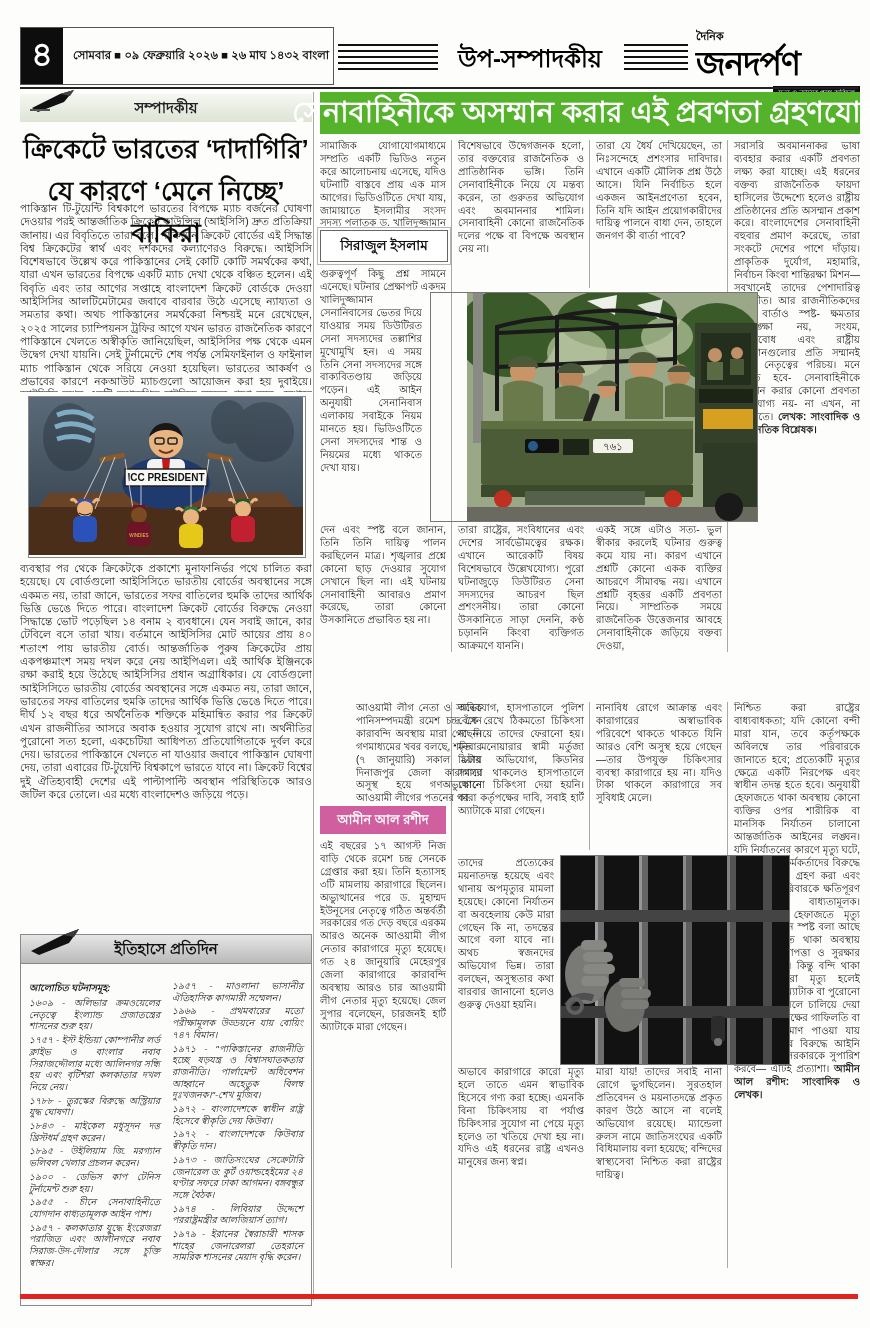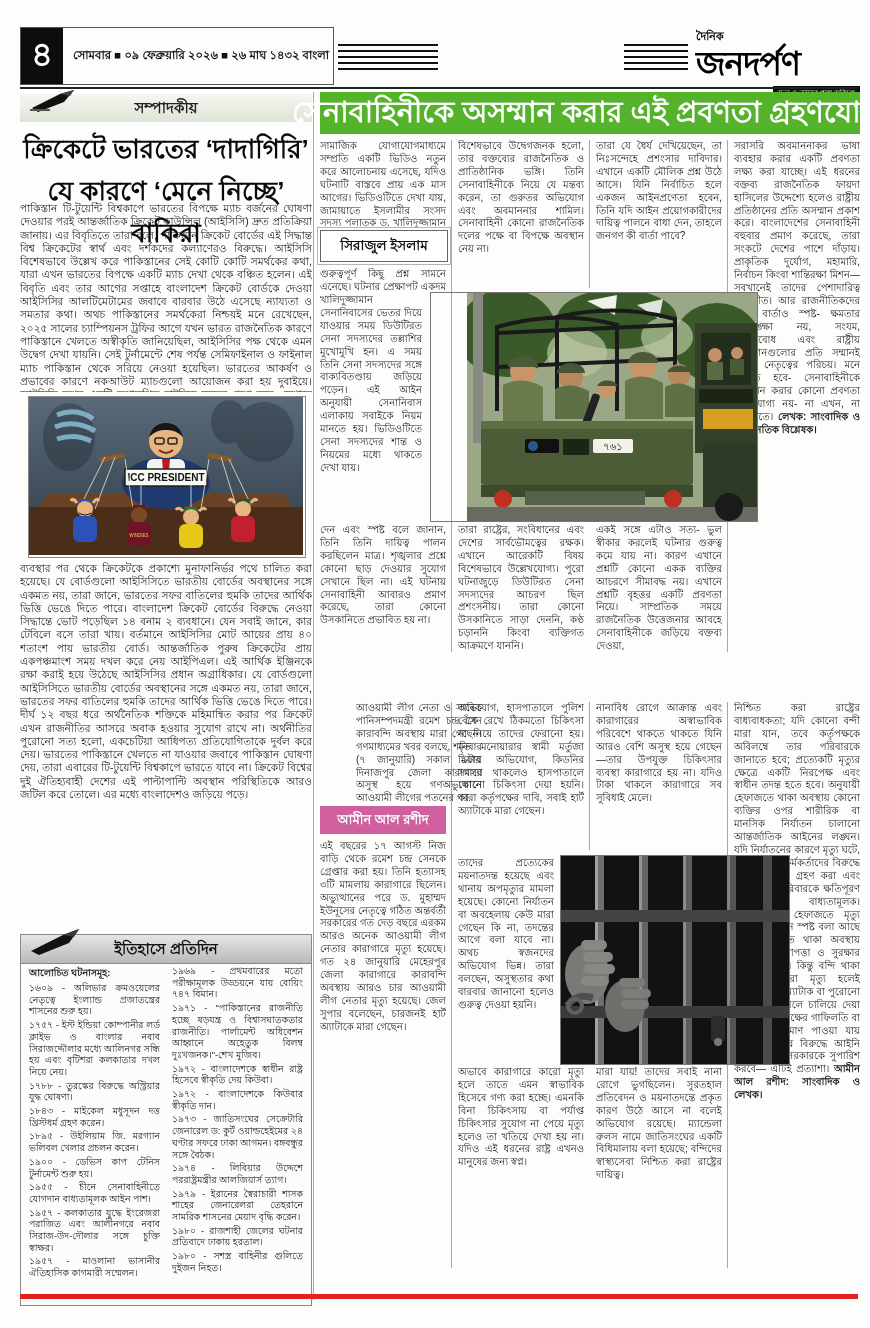--- a/index.html
+++ b/index.html
@@ -19,21 +19,21 @@
   
   .ed-bar{left:20px;top:94px;width:292px;height:28px;background:linear-gradient(#f5f7f1,#dde4d6);
           display:flex;align-items:center;justify-content:center;font-size:15px;font-weight:bold;color:#222;}
   .ed-bar svg{position:absolute;left:10px;top:-6px;}
   .ed-headline{left:20px;top:128px;width:292px;font-size:26px;line-height:42px;font-weight:800;text-align:center;color:#0a0a0a;}
   .body-text{font-size:10.5px;line-height:13.3px;text-align:justify;overflow:hidden;color:#1c1c1c;}
   .cartoon{left:28px;top:396px;width:276px;height:160px;border:1px solid #888;}
   .hist-box{left:20px;top:934px;width:292px;height:372px;border:1px solid #8a8a8a;box-sizing:border-box;background:#fcfcfa;}
   .hist-head{height:28px;background:linear-gradient(#e6e6e6,#b9b9b9);border-bottom:1px solid #888;display:flex;align-items:center;justify-content:center;font-size:15px;font-weight:bold;color:#111;position:relative;}
   .hist-head svg{position:absolute;left:8px;top:-8px;}
-  .hist-body{height:336px;padding:2px 8px;box-sizing:border-box;column-count:2;column-gap:12px;overflow:hidden;}
+  .hist-body{height:336px;padding:17px 8px;box-sizing:border-box;column-count:2;column-gap:12px;overflow:hidden;font-style:italic;}
   .hist-intro{font-size:9.5px;font-weight:bold;margin-bottom:2px;}
   .hist-item{font-size:9.3px;line-height:11.7px;text-align:justify;margin-bottom:2px;color:#1c1c1c;}
   
   .vline{position:absolute;width:1px;background:#a8a8a8;}
   .bar-green{left:320px;top:92px;width:540px;height:42px;background:#54b32b;color:#fff;display:flex;align-items:center;justify-content:center;font-size:29px;font-weight:800;white-space:nowrap;}
   .bar-pink{left:320px;top:658px;width:540px;height:38px;background:#e8368f;color:#fff;display:flex;align-items:center;justify-content:center;font-size:26px;font-weight:800;white-space:nowrap;}
   .col{position:absolute;font-size:10px;line-height:12.9px;text-align:justify;overflow:hidden;color:#1c1c1c;}
   .auth1{left:320px;top:230px;width:126px;height:30px;border:1px solid #666;outline:1px solid #b5b5b5;outline-offset:2px;background:#fff;
          display:flex;align-items:center;justify-content:center;font-size:13.5px;font-weight:bold;color:#111;}
   .auth2{left:320px;top:806px;width:126px;height:28px;background:#cf5f9e;color:#fff;display:flex;align-items:center;justify-content:center;font-size:13px;font-weight:bold;}
@@ -44,20 +44,21 @@
 </head>
 <body>
 
 <div class="page">
 
   <div class="abs hdr-strip">
     <div class="pageno">৪</div>
     <div class="dateline">সোমবার ■ ০৯ ফেব্রুয়ারি ২০২৬ ■ ২৬ মাঘ ১৪৩২ বাংলা</div>
   </div>
   <div class="abs rules" style="left:338px;top:44px;width:100px;"></div>
+  <div class="abs mid-title" style="left:442px;top:40px;width:176px;text-align:center;">উপ-সম্পাদকীয়</div>
   <div class="abs rules" style="left:624px;top:44px;width:64px;"></div>
   <div class="abs" style="left:696px;top:28px;width:164px;text-align:left;">
     <div class="logo-top">দৈনিক</div>
     <div class="logo-name">জনদর্পণ</div>
     <div style="text-align:right;"><span class="logo-tag">সত্য ও ন্যায়ের পথে অবিচল</span></div>
   </div>
   <div class="abs hdr-rule"></div>
 
   <div class="abs ed-bar">
     <svg width="46" height="26" viewBox="0 0 46 26">

